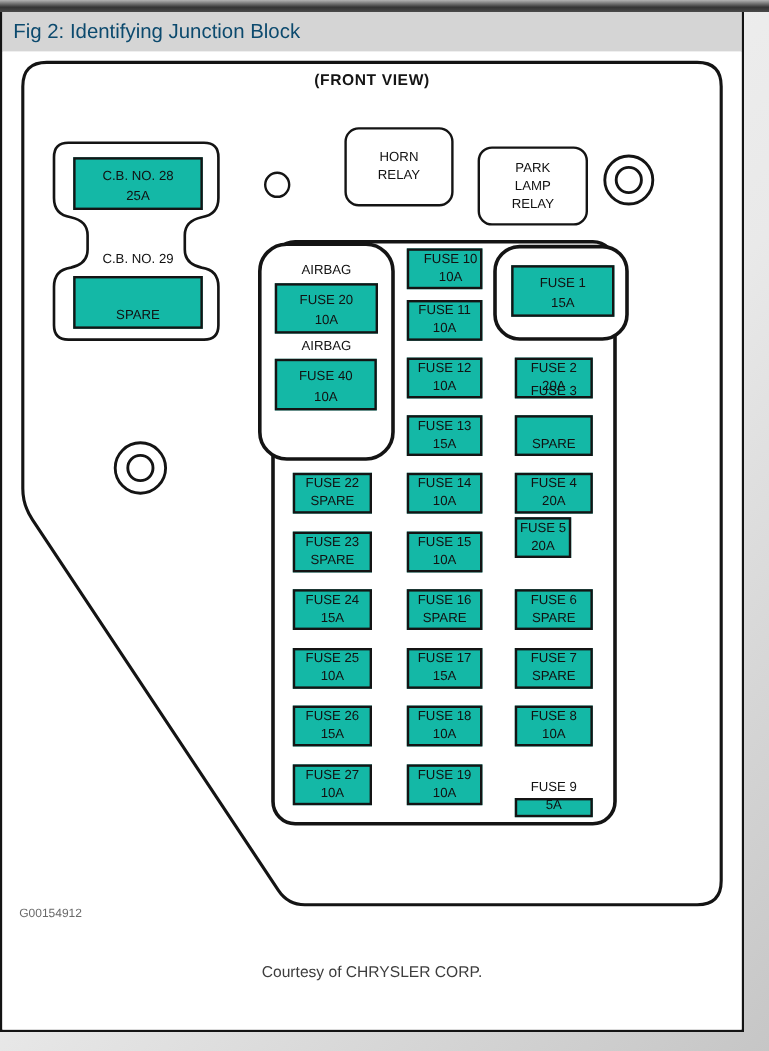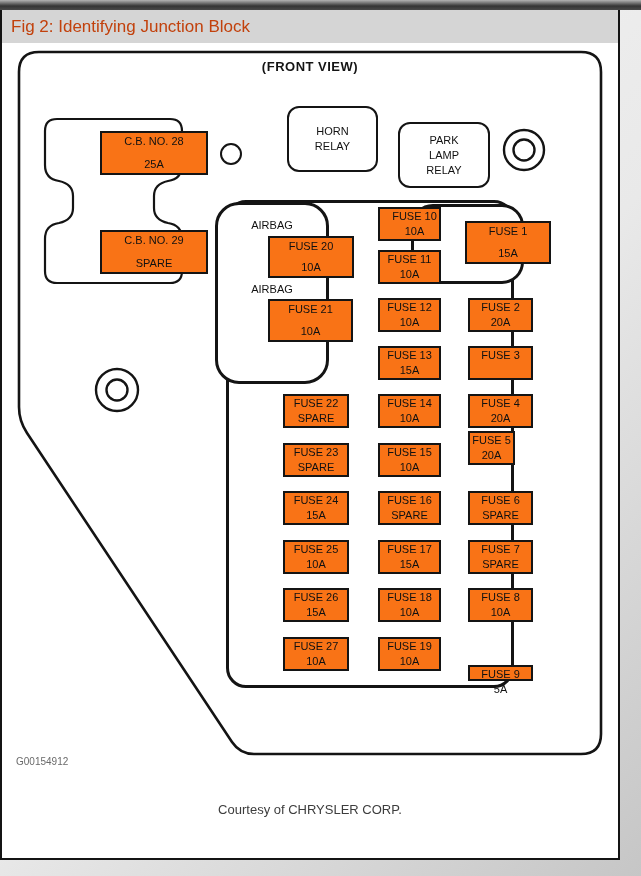--- a/index.html
+++ b/index.html
@@ -14,37 +14,36 @@
     background:linear-gradient(#b4b4b4,#353535 60%,#4a4a4a);
   }
   .page{
     position:absolute;left:0;top:10px;width:616px;height:848px;
     border:2px solid #141414;border-top:none;
     background:#ffffff;
   }
   .title-bar{
     position:absolute;left:0;top:0;width:100%;height:33px;
     background:#d5d5d5;
-    color:#c2410c;font-size:17px;line-height:33px;
+    color:#0c4a6e;font-size:17px;line-height:33px;
     padding-left:9px;box-sizing:border-box;
     white-space:nowrap;
   }
   .canvas{position:absolute;left:0;top:33px;width:616px;height:815px;background:#fff;}
   svg.shapes{position:absolute;left:0;top:0;z-index:0;}
   .front-view{
     position:absolute;left:0;top:16px;width:616px;text-align:center;
     font-size:13px;font-weight:bold;color:#141414;letter-spacing:0.5px;z-index:3;
   }
   .box{
     position:absolute;z-index:3;
-    border:2px solid #141414;background:#f97316;
-    display:flex;flex-direction:column;align-items:center;justify-content:space-between;
+    border:2px solid #141414;background:#14b8a6;
+    display:flex;flex-direction:column;align-items:center;justify-content:flex-end;
     text-align:center;font-size:11px;line-height:15px;color:#111;
     box-sizing:border-box;
-    margin-left:39px;
   }
   .rblock{
     position:absolute;background:#fff;border:3px solid #141414;
     box-sizing:border-box;
   }
   .relay{
     position:absolute;z-index:3;background:#fff;border:2px solid #141414;border-radius:12px;
     display:flex;flex-direction:column;align-items:center;justify-content:center;
     text-align:center;font-size:11px;line-height:15px;color:#111;box-sizing:border-box;
   }
@@ -85,21 +84,21 @@
         <circle cx="522" cy="107" r="20" fill="#fff" stroke="#141414" stroke-width="2.4"></circle>
         <circle cx="522" cy="107" r="10.5" fill="#fff" stroke="#141414" stroke-width="2.4"></circle>
         <circle cx="115" cy="347" r="21" fill="#fff" stroke="#141414" stroke-width="2.4"></circle>
         <circle cx="115" cy="347" r="10.5" fill="#fff" stroke="#141414" stroke-width="2.4"></circle>
       </svg>
 
       <div class="box" style="left:59px;top:88px;width:108px;height:44px;line-height:17px;">
         <span>C.B. NO. 28</span>
         <span>25A</span>
       </div>
-      <div class="box" style="left:59px;top:187px;width:108px;height:44px;line-height:17px;">
+      <div class="box" style="left:59px;top:187px;width:108px;height:44px;line-height:17px;gap:30px;">
         <span>C.B. NO. 29</span>
         <span>SPARE</span>
       </div>
 
       <div class="relay" style="left:285px;top:63px;width:91px;height:66px;">
         <span>HORN</span>
         <span>RELAY</span>
       </div>
       <div class="relay" style="left:396px;top:63px;width:92px;height:66px;margin-top:16px;">
         <span>PARK</span>
@@ -111,21 +110,21 @@
       <div class="rblock airbag-block"></div>
       <div class="rblock fuse1-block"></div>
 
       <div class="airbag-label" style="top:176px;">AIRBAG</div>
       <div class="box" style="left:227px;top:193px;width:86px;height:42px;line-height:17px;">
         <span>FUSE 20</span>
         <span>10A</span>
       </div>
       <div class="airbag-label" style="top:240px;">AIRBAG</div>
       <div class="box" style="left:227px;top:256px;width:85px;height:43px;line-height:17px;">
-        <span>FUSE 21</span>
+        <span>FUSE 40</span>
         <span>10A</span>
       </div>
 
       <div class="box" style="left:424px;top:178px;width:86px;height:43px;line-height:17px;">
         <span>FUSE 1</span>
         <span>15A</span>
       </div>
 
       <div id="fuse-layer">
           <div class="box" style="left: 242px; top: 351px; width: 66px; height: 34px;">

